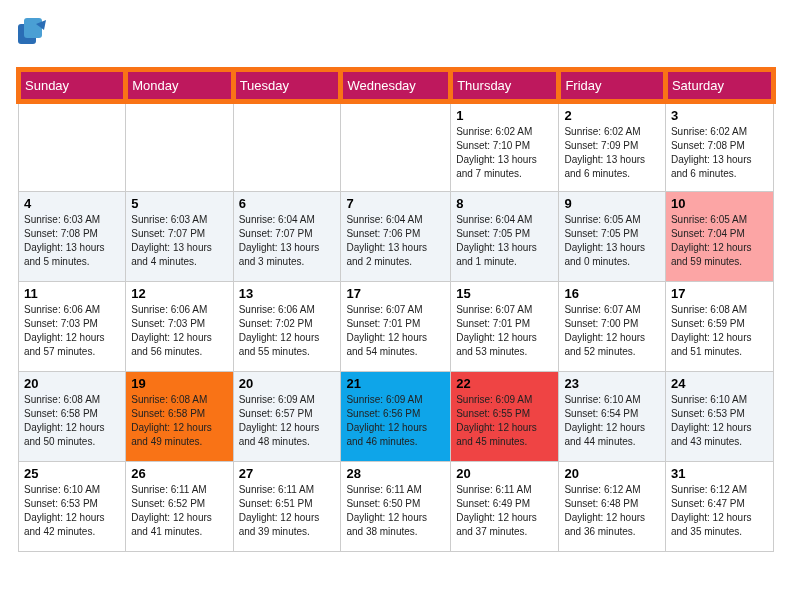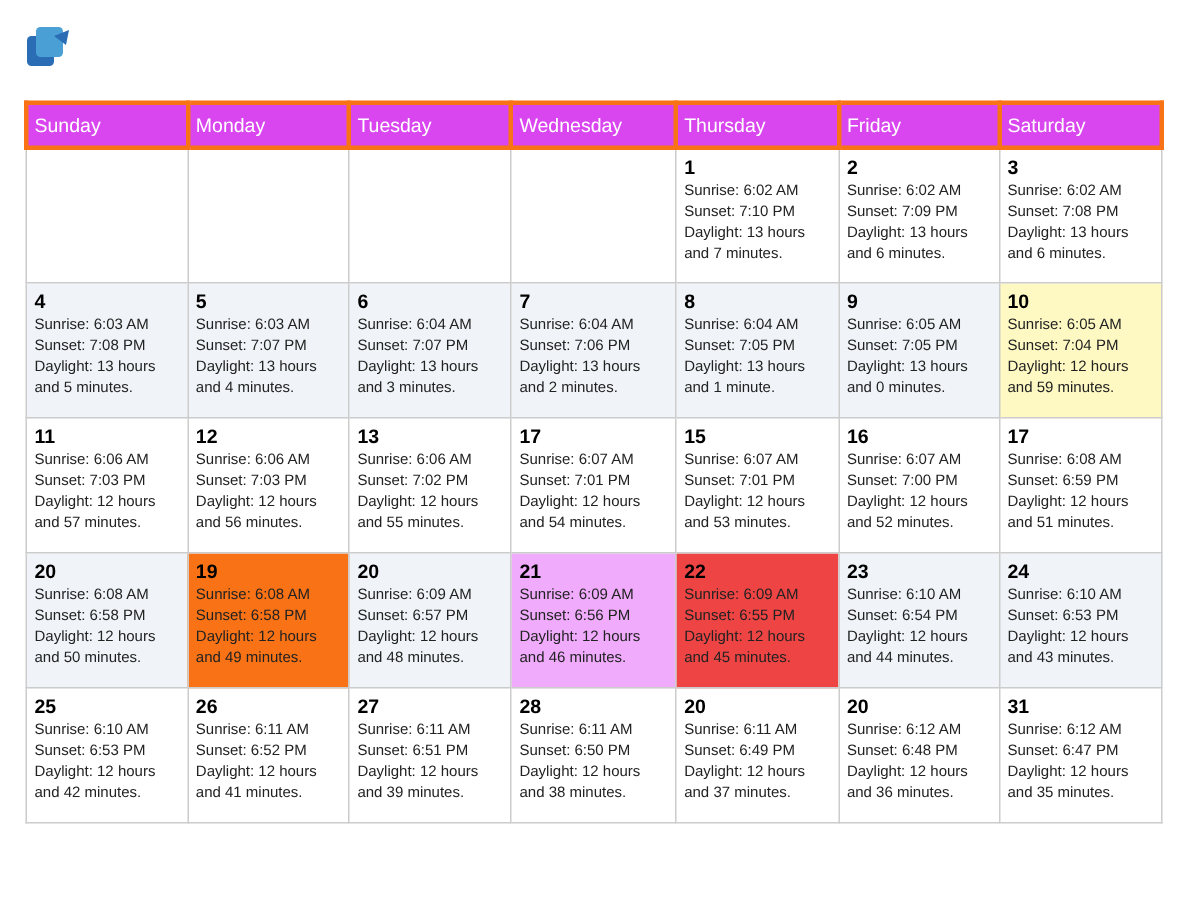--- a/index.html
+++ b/index.html
@@ -27,27 +27,27 @@
     .location {
       font-size: 16px;
       color: #444;
     }
     .calendar {
       width: 100%;
       border-collapse: collapse;
       font-size: 10.5px;
     }
     .calendar th {
-      background-color: #d946ef;
+      background-color: #be185d;
       color: #fff;
       padding: 6px 4px;
       text-align: left;
       font-size: 13px;
       font-weight: normal;
-      border: 3px solid #f97316;
+      border: 5px solid #f97316;
     }
     .calendar td {
       border: 1px solid #ccc;
       vertical-align: top;
       padding: 4px 5px;
       width: 113px;
       height: 90px;
       background: #fff;
     }
     .calendar tr:nth-child(even) td {
@@ -193,21 +193,21 @@
 Daylight: 13 hours
 and 1 minute.</div>
         </td>
         <td style="background: rgb(240, 244, 248);">
           <span class="day-num">9</span>
           <div class="day-info" style="white-space: pre-line;">Sunrise: 6:05 AM
 Sunset: 7:05 PM
 Daylight: 13 hours
 and 0 minutes.</div>
         </td>
-        <td style="background: #fef9c3;">
+        <td style="background: #fca5a5;">
           <span class="day-num">10</span>
           <div class="day-info" style="white-space: pre-line;">Sunrise: 6:05 AM
 Sunset: 7:04 PM
 Daylight: 12 hours
 and 59 minutes.</div>
         </td>
       </tr>
       <tr>
         <td>
           <span class="day-num">11</span>
@@ -274,21 +274,21 @@
 Daylight: 12 hours
 and 49 minutes.</div>
         </td>
         <td style="background: rgb(240, 244, 248);">
           <span class="day-num">20</span>
           <div class="day-info" style="white-space: pre-line;">Sunrise: 6:09 AM
 Sunset: 6:57 PM
 Daylight: 12 hours
 and 48 minutes.</div>
         </td>
-        <td style="background: #f0abfc;">
+        <td style="background: #0ea5e9;">
           <span class="day-num">21</span>
           <div class="day-info" style="white-space: pre-line;">Sunrise: 6:09 AM
 Sunset: 6:56 PM
 Daylight: 12 hours
 and 46 minutes.</div>
         </td>
         <td style="background: #ef4444;">
           <span class="day-num">22</span>
           <div class="day-info" style="white-space: pre-line;">Sunrise: 6:09 AM
 Sunset: 6:55 PM

